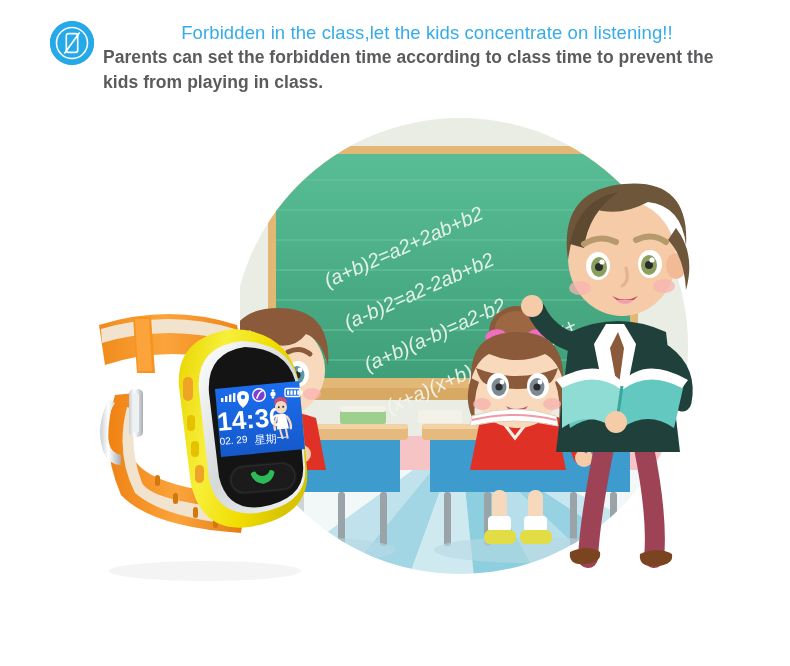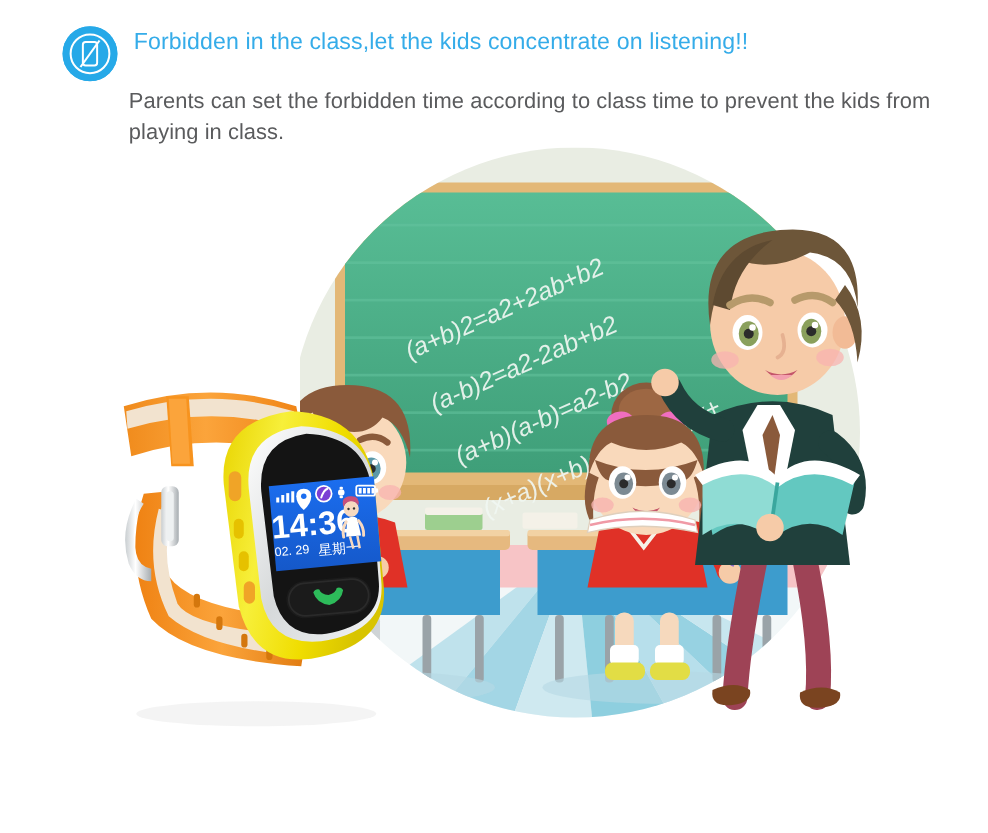--- a/index.html
+++ b/index.html
@@ -17,26 +17,27 @@
   .header{position:absolute;left:0;top:0;width:790px;height:120px;}
   .no-phone-icon{
     position:absolute;left:50px;top:21px;width:44px;height:44px;border-radius:50%;
     background:#26a9e8;
   }
   .no-phone-icon svg{display:block;width:44px;height:44px;}
 
   .headline{
     position:absolute;left:107px;top:21px;width:640px;
     font-size:18.5px;line-height:24px;color:#35ace9;
-    letter-spacing:0.1px;white-space:nowrap;
+    letter-spacing:0.1px;white-space:nowrap;text-align:center;
   }
   .bodytext{
-    position:absolute;left:103px;top:68px;width:650px;
+    position:absolute;left:103px;top:45px;width:650px;
     font-size:17.5px;line-height:25px;color:#5a5b5d;
     letter-spacing:0.05px;
+    font-weight:bold;
   }
 
   
   .scene{position:absolute;left:240px;top:118px;width:550px;height:460px;}
   .scene svg{display:block;}
 
   
   .watch{position:absolute;left:55px;top:285px;width:300px;height:300px;}
   .watch svg{display:block;}
 </style>

